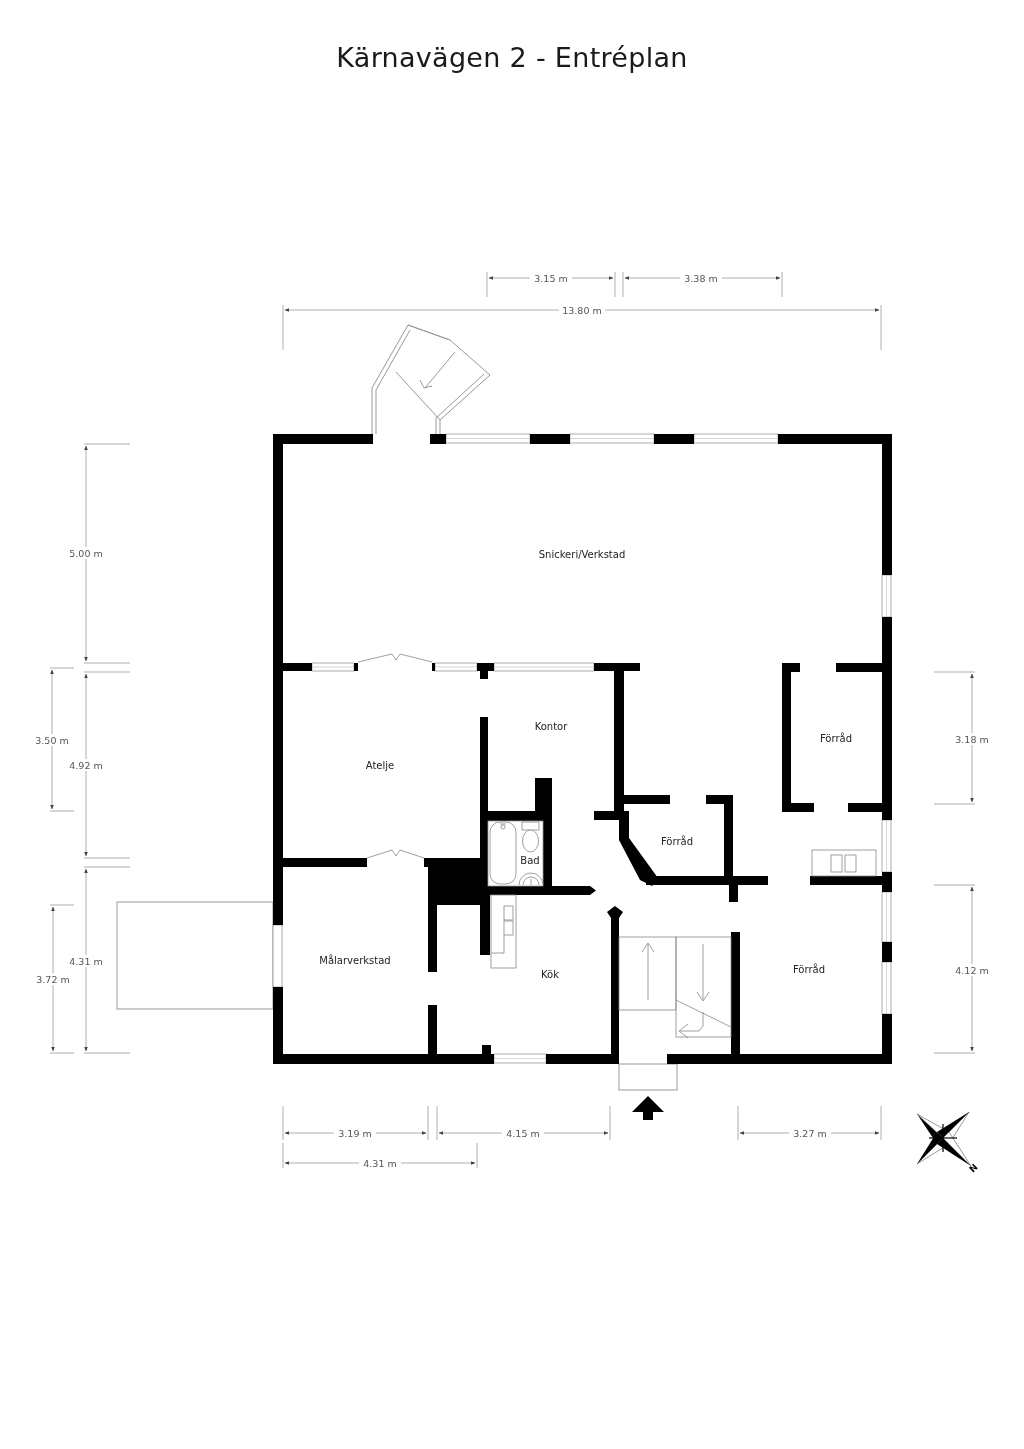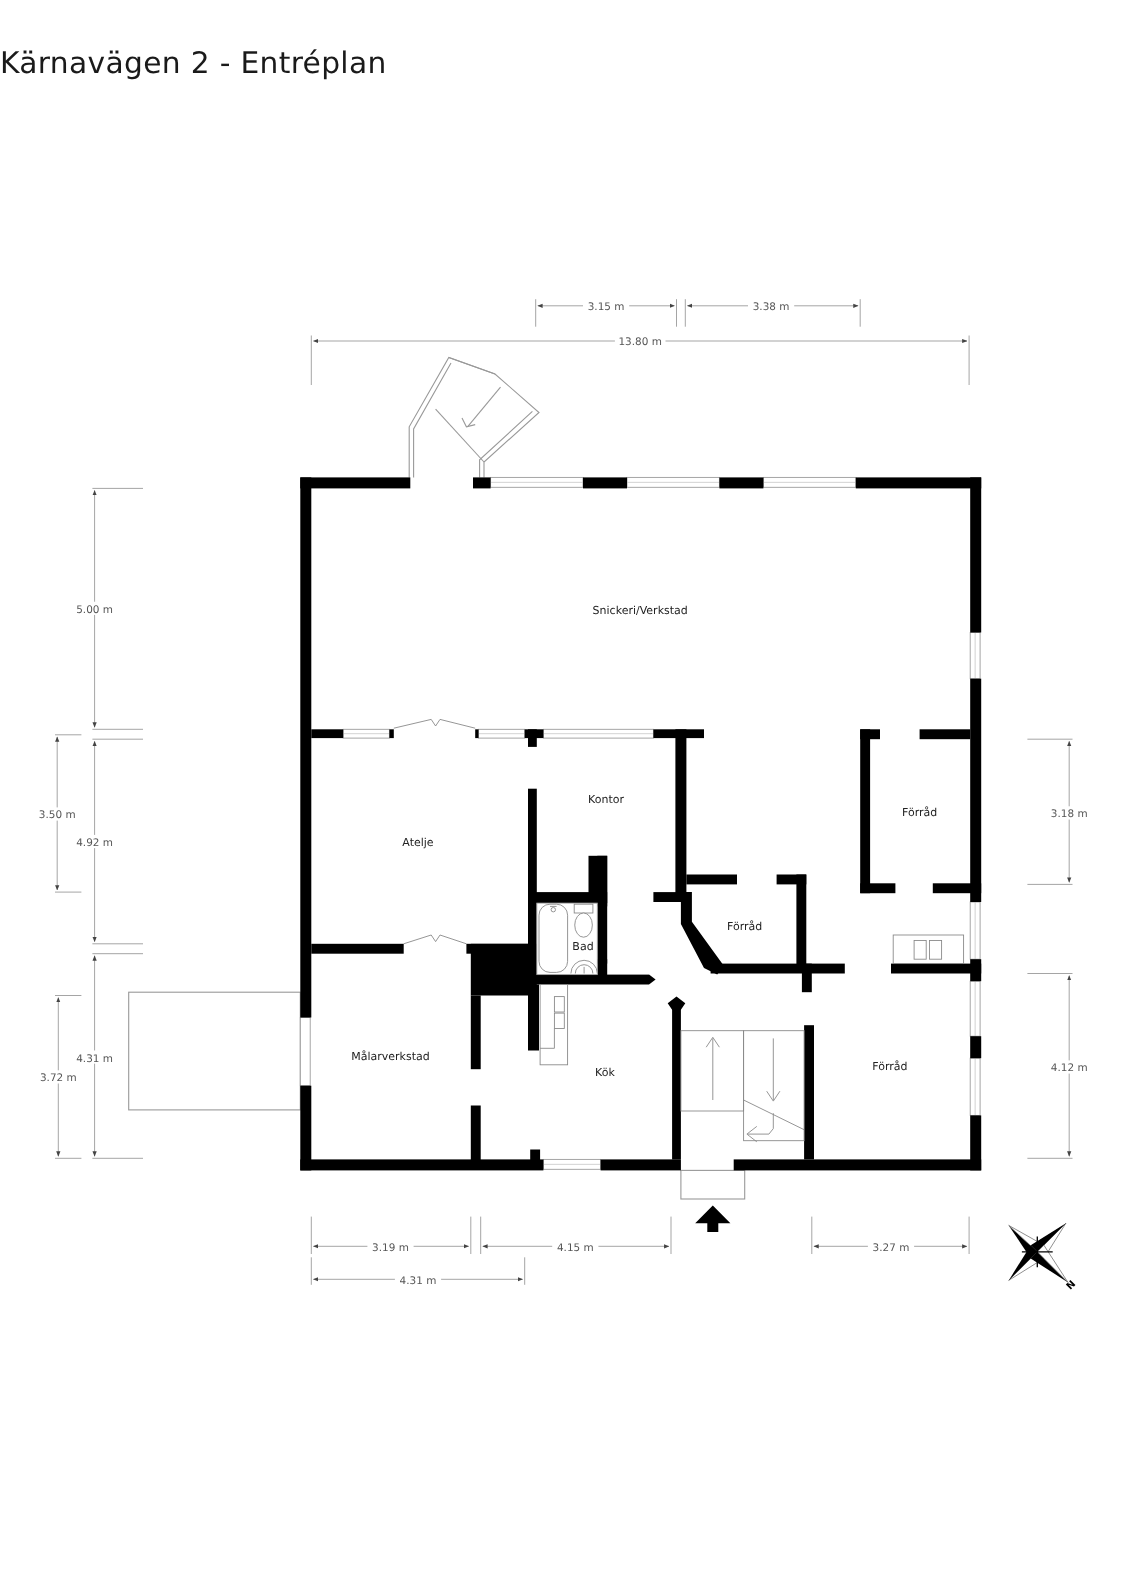--- a/index.html
+++ b/index.html
@@ -1,17 +1,17 @@
 <!DOCTYPE html>
 <html><head>
 <meta charset="utf-8">
 <style>
   html,body{margin:0;padding:0;background:#ffffff;}
   body{width:1024px;height:1449px;position:relative;overflow:hidden;font-family:"DejaVu Sans",sans-serif;}
-  #title{position:absolute;top:42px;left:0;width:1024px;text-align:left;font-size:27px;color:#1a1a1a;letter-spacing:0.3px;font-family:"DejaVu Sans",sans-serif;font-weight:normal;}
+  #title{position:absolute;top:42px;left:0;width:1024px;text-align:center;font-size:27px;color:#1a1a1a;letter-spacing:0.3px;font-family:"DejaVu Sans",sans-serif;font-weight:normal;}
   svg{position:absolute;left:0;top:0;}
   .dim-text{font-family:"DejaVu Sans",sans-serif;font-size:9.5px;fill:#555;}
   .room-text{font-family:"DejaVu Sans",sans-serif;font-size:10px;fill:#222;}
 </style>
 </head>
 <body>
 
 <div id="title">Kärnavägen 2 - Entréplan</div>
 
 <svg width="1024" height="1449" viewBox="0 0 1024 1449">

